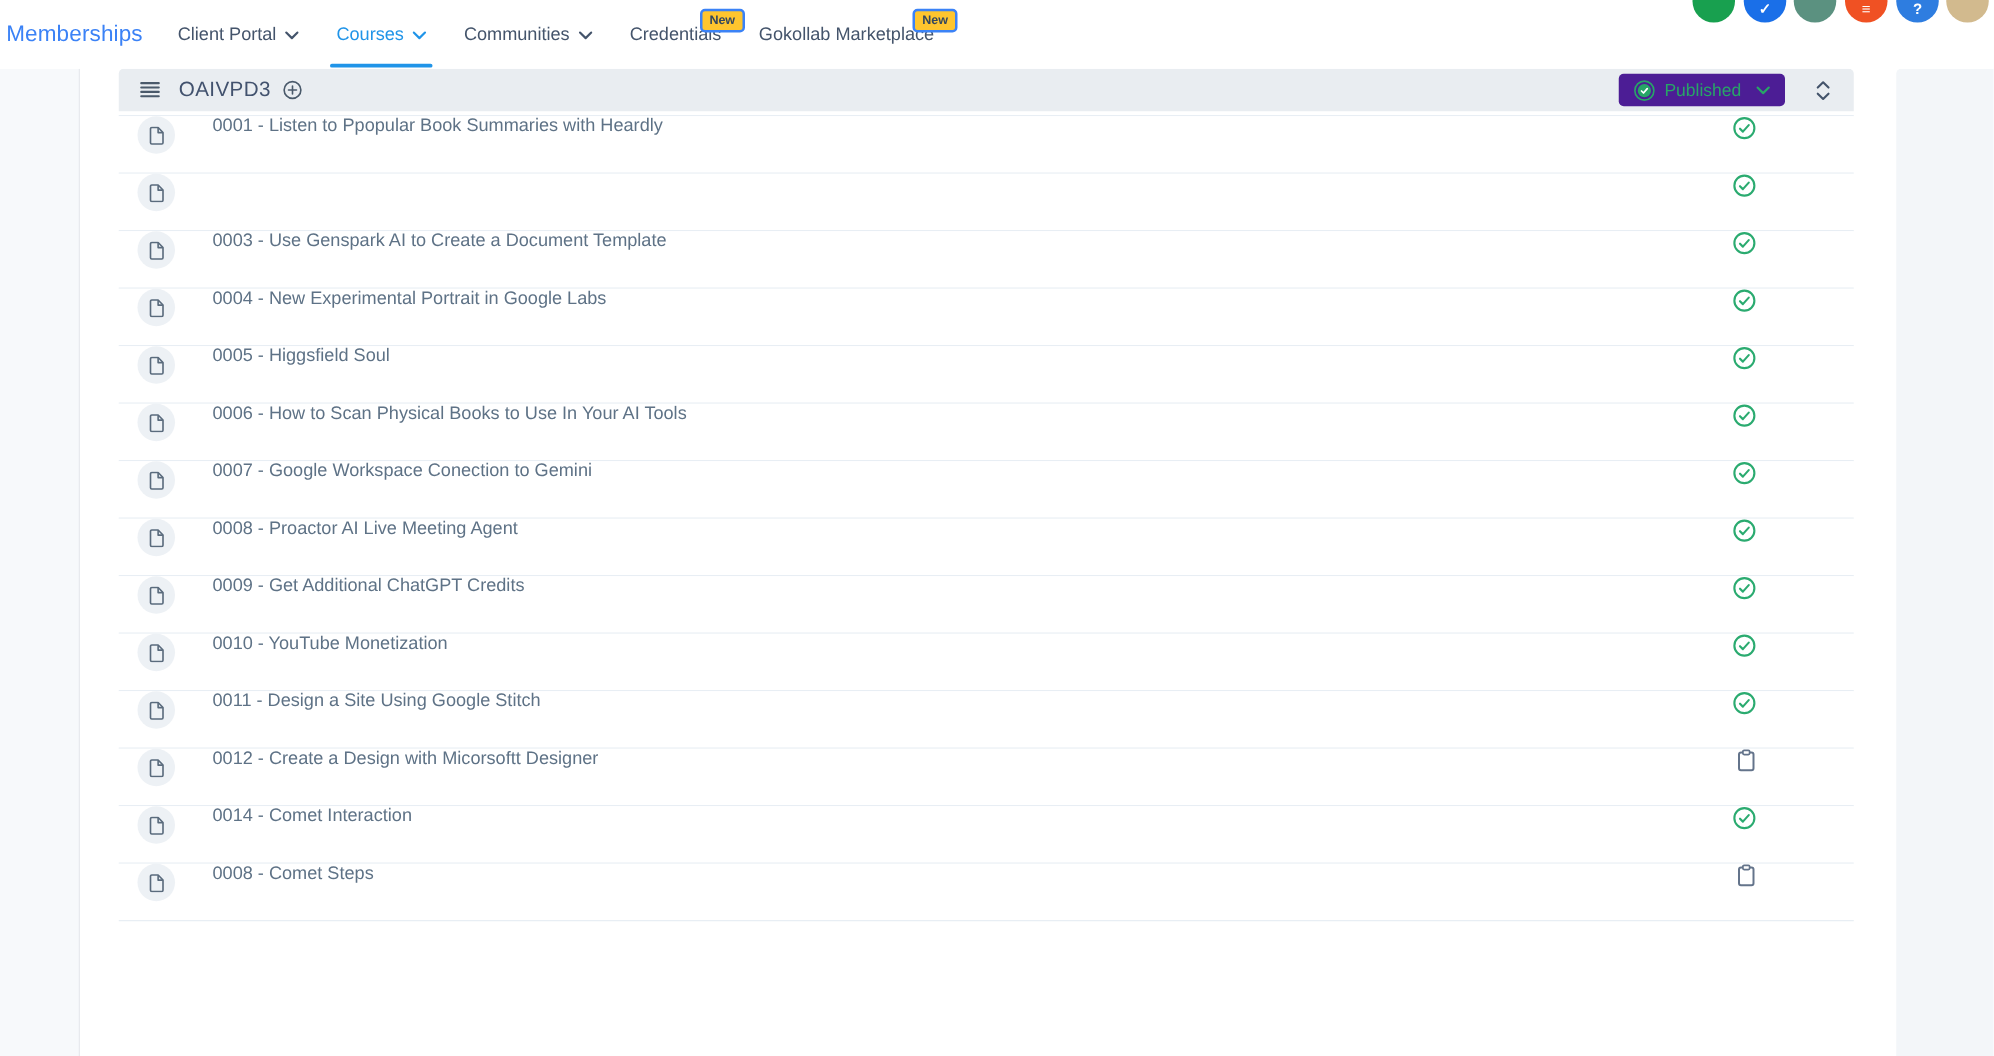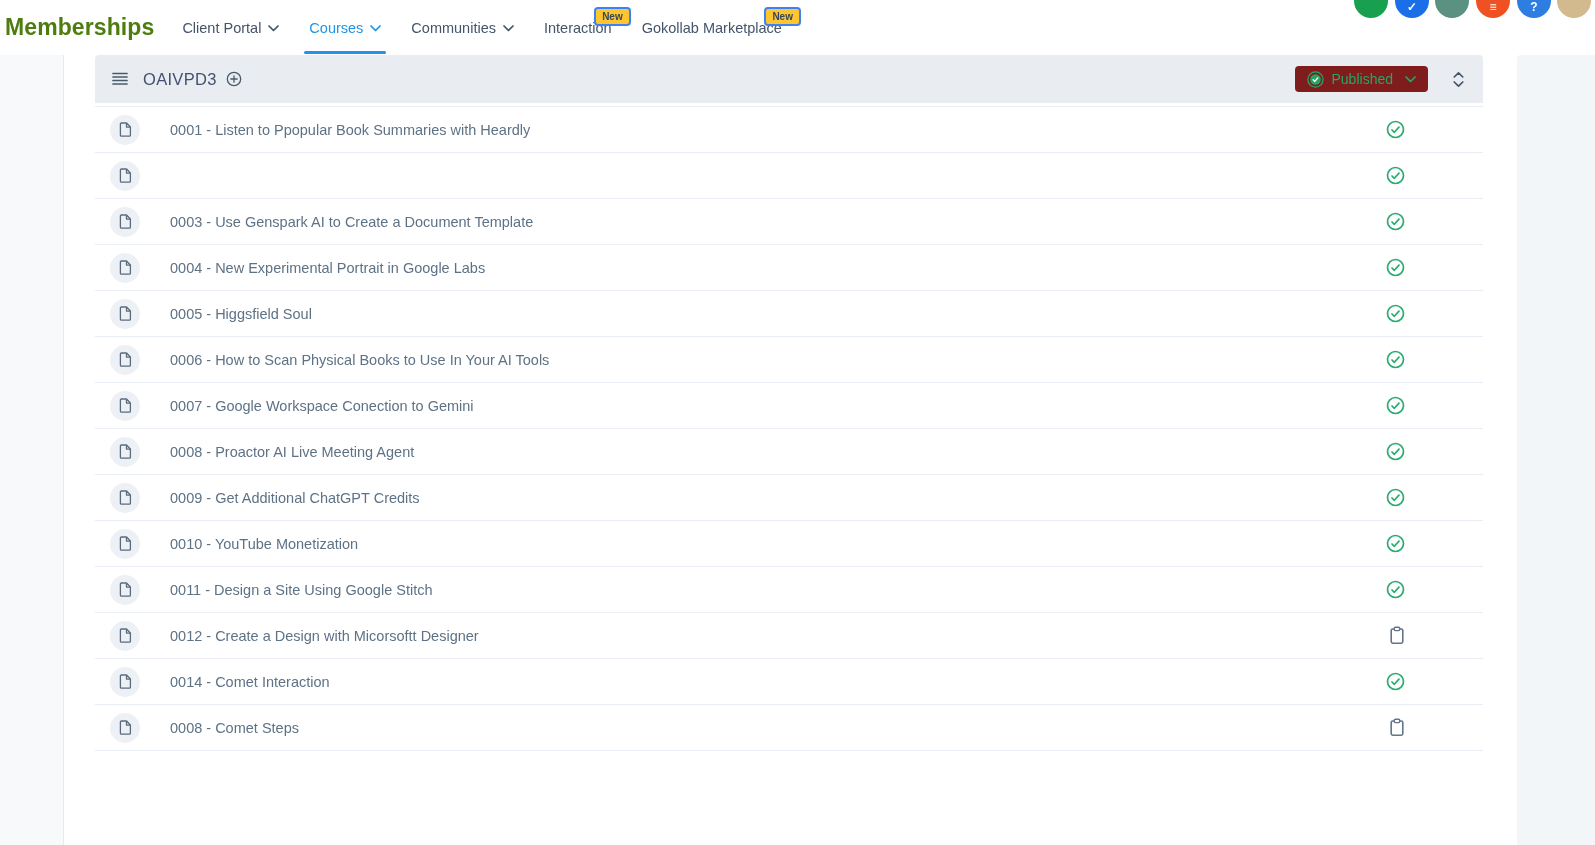--- a/index.html
+++ b/index.html
@@ -9,21 +9,21 @@
     background:#ffffff;
     position:relative;
   }
 
   
   .topnav {
     position:absolute; top:0; left:0; width:1595px; height:55px;
     background:#ffffff; display:flex; align-items:center; z-index:10;
   }
   .brand {
-    margin-left:5px; font-size:23px; font-weight:700; color:#4d7c0f;
+    margin-left:5px; font-size:18px; font-weight:400; color:#3b82f6;
     letter-spacing:.1px; white-space:nowrap;
   }
   .nav-items { display:flex; align-items:center; margin-left:13px; height:55px; }
   .nav-item {
     position:relative; display:flex; align-items:center; gap:7px;
     padding:0 15px; height:55px; font-size:14.5px; font-weight:500;
     color:#44546b; cursor:pointer; white-space:nowrap;
   }
   .nav-item.active { color:#2094e8; }
   .nav-item.active .chev { color:#2094e8; }
@@ -48,43 +48,43 @@
 
   
   .left-rail {
     position:absolute; top:55px; left:0; width:64px; bottom:0;
     background:#f7f9fb; border-right:1px solid #e8eaee;
   }
 
   
   .panel { position:absolute; left:95px; top:55px; width:1388px; }
   .panel-header {
-    height:48px; background:#e9edf1; border-radius:4px 4px 0 0;
+    height:34px; background:#e9edf1; border-radius:4px 4px 0 0;
     display:flex; align-items:center;
   }
   .drag-btn { margin-left:17px; display:flex; color:#4a5a6b; cursor:grab; }
   .panel-title {
     margin-left:15px; font-size:16.5px; color:#42526e; letter-spacing:.3px;
     white-space:nowrap;
   }
   .add-btn { margin-left:9px; display:flex; color:#4a5a6b; cursor:pointer; }
   .spacer { flex:1; }
   .status-pill {
     display:flex; align-items:center; gap:8px;
-    background:#7f1d1d; border-radius:4px; height:26px; padding:0 12px;
+    background:#4c1d95; border-radius:4px; height:26px; padding:0 12px;
     color:#27a567; font-size:14px; cursor:pointer;
   }
   .pill-chev { display:flex; margin-left:4px; color:#27a567; }
   .unfold-btn { margin-left:24px; margin-right:18px; display:flex; color:#44546b; cursor:pointer; }
 
   
   .rows { margin-top:3px; border-top:1px solid #e8eef4; background:#fff; }
   .row {
     height:46px; border-bottom:1px solid #e8eef4;
-    display:flex; align-items:center; background:#ffffff; cursor:pointer;
+    display:flex; align-items:flex-start; background:#ffffff; cursor:pointer;
   }
   .row-icon {
     width:30px; height:30px; border-radius:50%; background:#edf1f5;
     margin-left:15px; flex:0 0 auto;
     display:flex; align-items:center; justify-content:center; color:#5a6b7d;
   }
   .row-title { margin-left:30px; font-size:14.5px; color:#5e7286; white-space:nowrap; }
   .row-status { margin-left:auto; margin-right:78px; display:flex; align-items:center; }
 
   
@@ -117,21 +117,21 @@
       </div>
       <div class="nav-item">
         <span>Communities</span>
         <span class="chev">
           <svg width="11" height="7" viewBox="0 0 11 7">
             <path d="M1 1l4.5 4.5L10 1" fill="none" stroke="currentColor" stroke-width="1.7" stroke-linecap="round" stroke-linejoin="round"></path>
           </svg>
         </span>
       </div>
       <div class="nav-item">
-        <span>Interaction</span>
+        <span>Credentials</span>
         <span class="badge">New</span>
       </div>
       <div class="nav-item">
         <span>Gokollab Marketplace</span>
         <span class="badge">New</span>
       </div>
     </div>
   <div id="fabs">
       <div class="fab" style="left: 1354px; background: rgb(24, 160, 79);"></div>
       <div class="fab" style="left: 1395px; background: rgb(26, 111, 232);">✓</div>

